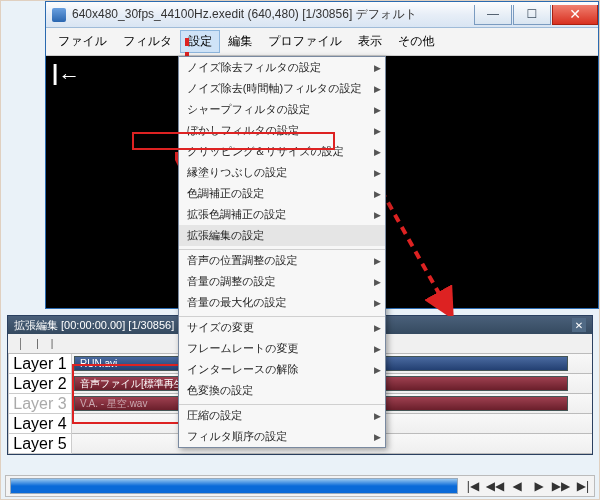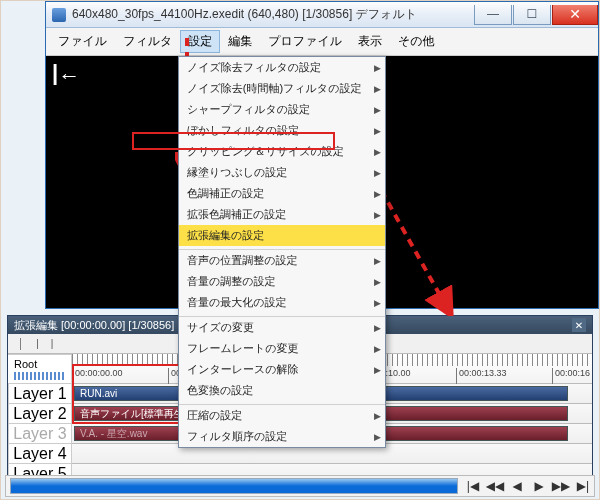--- a/index.html
+++ b/index.html
@@ -29,21 +29,21 @@
   .video { position:relative; height:252px; background:#000; }
   .larrow { position:absolute; left:6px; top:4px; color:#fff; font-size:22px;
             font-weight:bold; pointer-events:none; }
 
   .ddmenu { position:absolute; left:132px; top:0; width:208px;
             background:#f7f7f7; border:1px solid #7a8aa0;
             box-shadow:2px 2px 6px rgba(0,0,0,.35); z-index:10; }
   .dditem { display:flex; align-items:center; padding:3px 14px 3px 8px;
             font-size:11px; color:#222; position:relative; }
   .dditem.sep { border-bottom:1px solid #d0d0d0; padding:0; height:4px; }
-  .dditem.hilite { background:#fde047;text-align:right; }
+  .dditem.hilite { background:#e5e5e5;text-align:right; }
   .caret { position:absolute; right:4px; font-size:9px; color:#555; }
   .redbox2 { position:absolute; left:131px; top:131px; width:203px; height:18px;
              border:2px solid #d22; z-index:11; pointer-events:none; }
   .arrow { position:absolute; z-index:9; pointer-events:none; }
 
   
   .tlwin { margin:6px; border:1px solid #2a4060; }
   .tltitle { display:flex; align-items:center; height:18px;
              background:linear-gradient(#4a607a,#354a60); color:#fff; padding:0 6px;
              font-size:11px; }
@@ -152,35 +152,20 @@
 <div class="tlwin" style="position:relative">
   <div class="tltitle">
     <span>拡張編集 [00:00:00.00] [1/30856]</span>
     <div class="tlclose">✕</div>
   </div>
   <div class="tlmenu">
     <div class="tlmi">│</div>
     <div class="tlmi">|</div>
     <div class="tlmi">|</div>
   </div>
-  <div class="tltop">
-    <div class="root">
-      <span>Root</span>
-      <div class="hbars"></div>
-    </div>
-    <div class="ruler" id="ruler">
-      <div class="fine"></div>
-    <div class="tick" style="left: 0px;">00:00:00.00</div>
-        <div class="tick" style="left: 96px;">00:00:03.33</div>
-        <div class="tick" style="left: 192px;">00:00:06.66</div>
-        <div class="tick" style="left: 288px;">00:00:10.00</div>
-        <div class="tick" style="left: 384px;">00:00:13.33</div>
-        <div class="tick" style="left: 480px;">00:00:16</div>
-      </div>
-  </div>
   <div class="layers" id="layers">
       <div class="layer">
         <div class="lname">Layer 1</div>
         <div class="ltrack">
           <div class="clip v">RUN.avi</div>
         </div>
       </div>
       <div class="layer">
         <div class="lname">Layer 2</div>
         <div class="ltrack">

